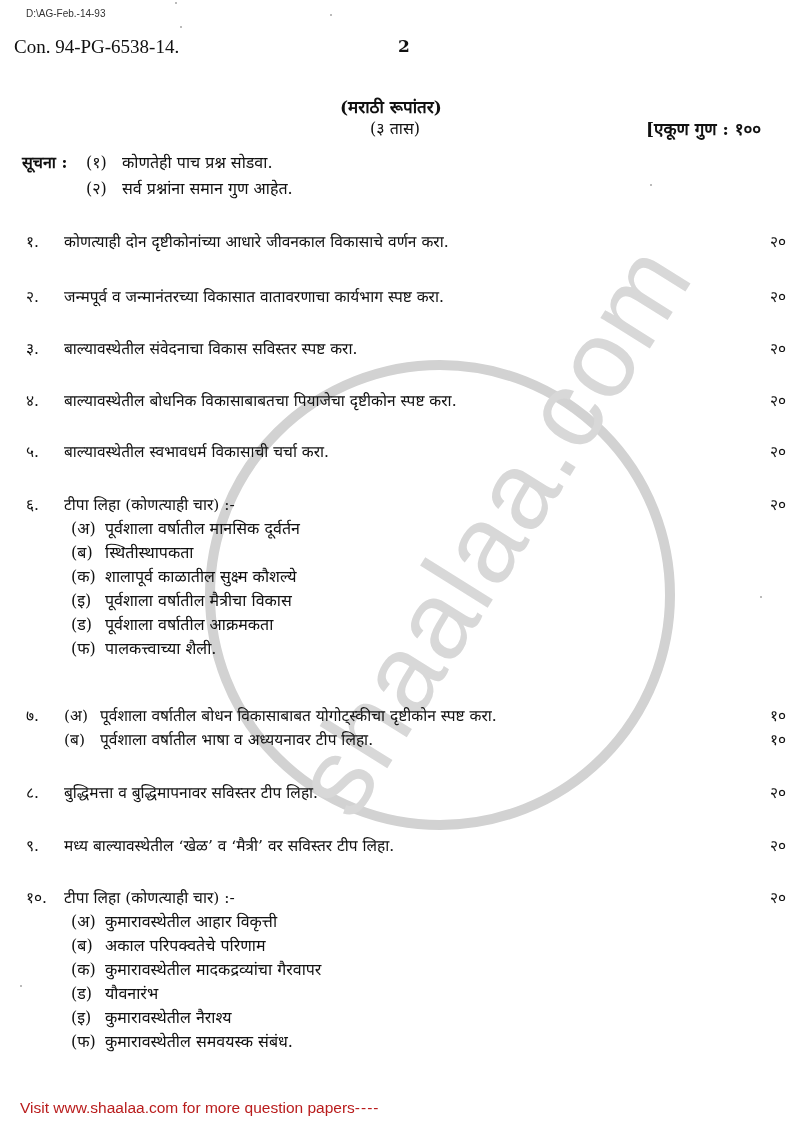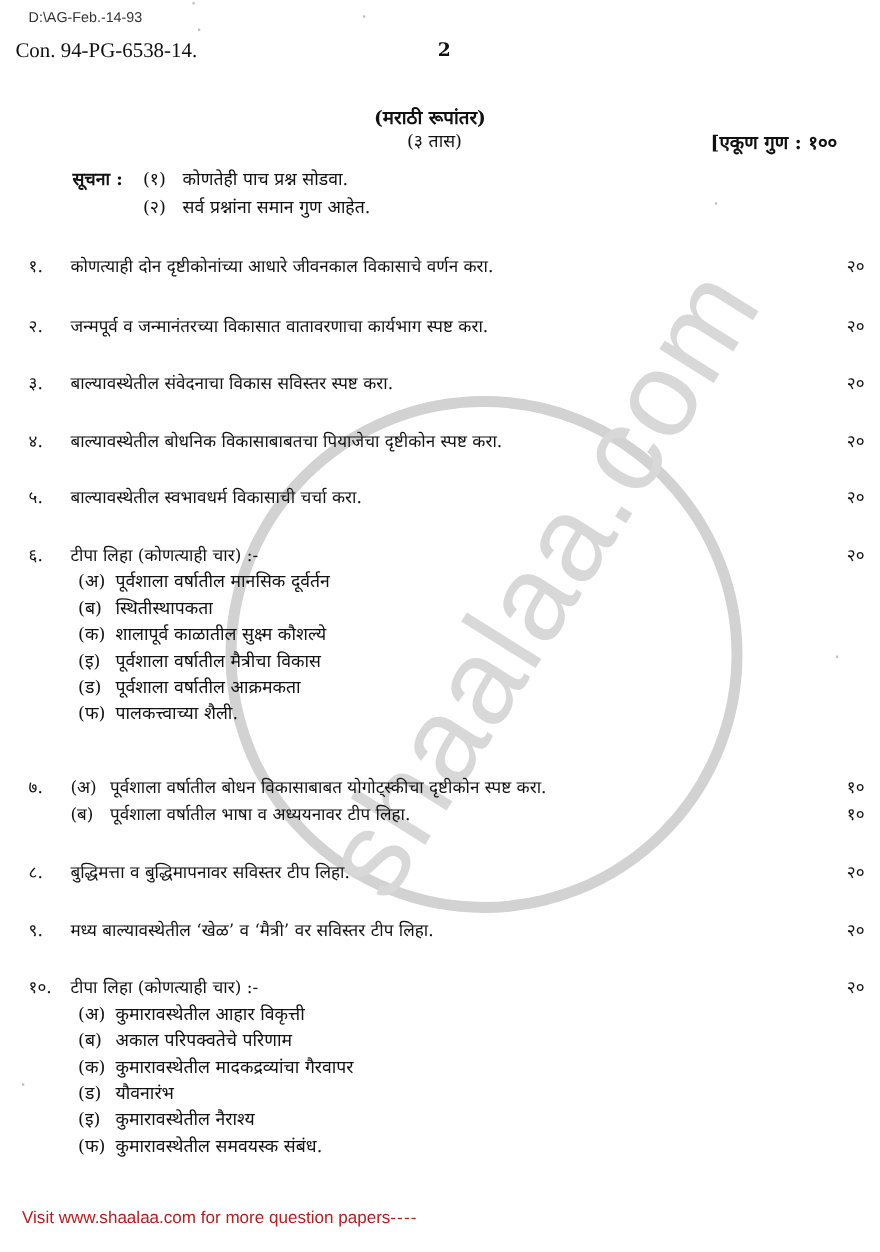--- a/index.html
+++ b/index.html
@@ -12,40 +12,40 @@
     position: absolute; left: 205px; top: 360px; width: 470px; height: 470px;
     border: 10px solid #d2d2d2; border-radius: 50%; box-sizing: border-box;
   }
   .watermark-text {
     position: absolute; left: 210px; top: 540px; width: 470px; text-align: center;
     font-family: "Liberation Sans", sans-serif; font-size: 110px; color: #d8d8d8;
     transform: rotate(-58deg); transform-origin: center center; letter-spacing: 2px;
   }
   .code-line {
     position: absolute; left: 26px; top: 8px;
-    font-family: "Liberation Sans", sans-serif; font-size: 13px; color: #333;
+    font-family: "Liberation Sans", sans-serif; font-size: 10px; color: #333;
   }
   .paper-code {
     position: absolute; left: 14px; top: 36px;
     font-family: "Liberation Serif", serif; font-weight: normal; font-size: 19px;
   }
   .page-number {
     position: absolute; left: 398px; top: 36px; font-weight: bold; font-size: 17px;
   }
   .version-title {
     position: absolute; left: 340px; top: 95px; font-weight: bold; font-size: 17px;
   }
   .duration {
     position: absolute; left: 370px; top: 117px; font-size: 16px;
   }
   .total-marks {
     position: absolute; left: 633px; top: 117px; font-weight: bold; font-size: 17px; margin-left: 13px;
   }
   .instructions {
-    position: absolute; left: 22px; top: 150px; font-size: 16px; margin-left: 44px;
+    position: absolute; left: 22px; top: 150px; font-size: 16px;
   }
   .instructions .row { height: 26px; line-height: 26px; }
   .instr-label { font-weight: bold; display: inline-block; width: 64px; }
   .instr-indent { display: inline-block; width: 64px; }
   .instr-num { display: inline-block; width: 36px; }
   .question {
     position: absolute; left: 26px; width: 760px; font-size: 15.5px;
   }
   .question .q-row { display: flex; height: 24px; line-height: 24px; }
   .q-num { width: 38px; flex: 0 0 38px; }

